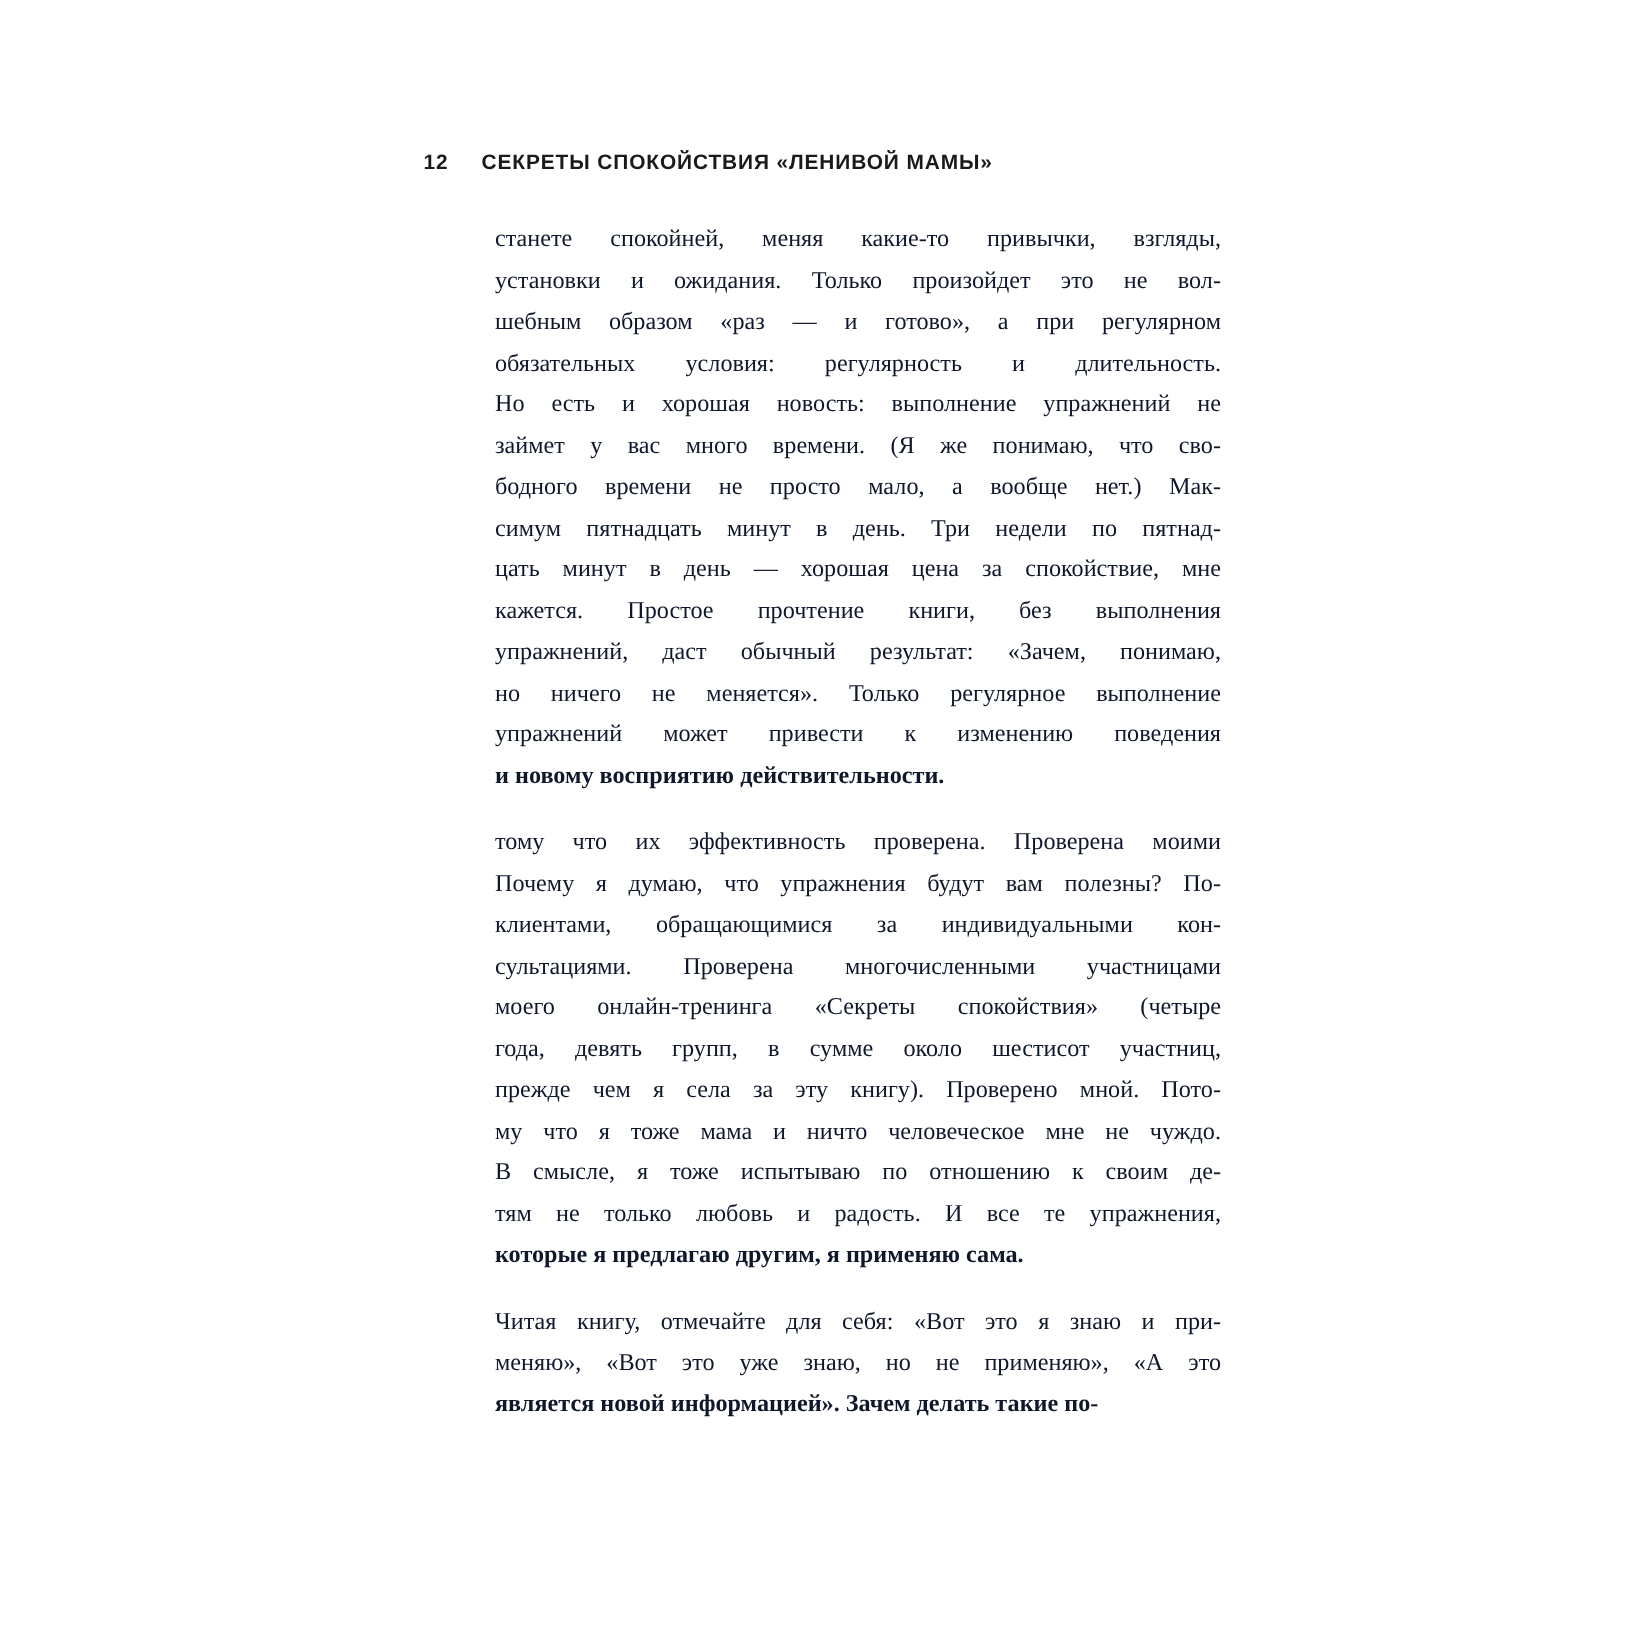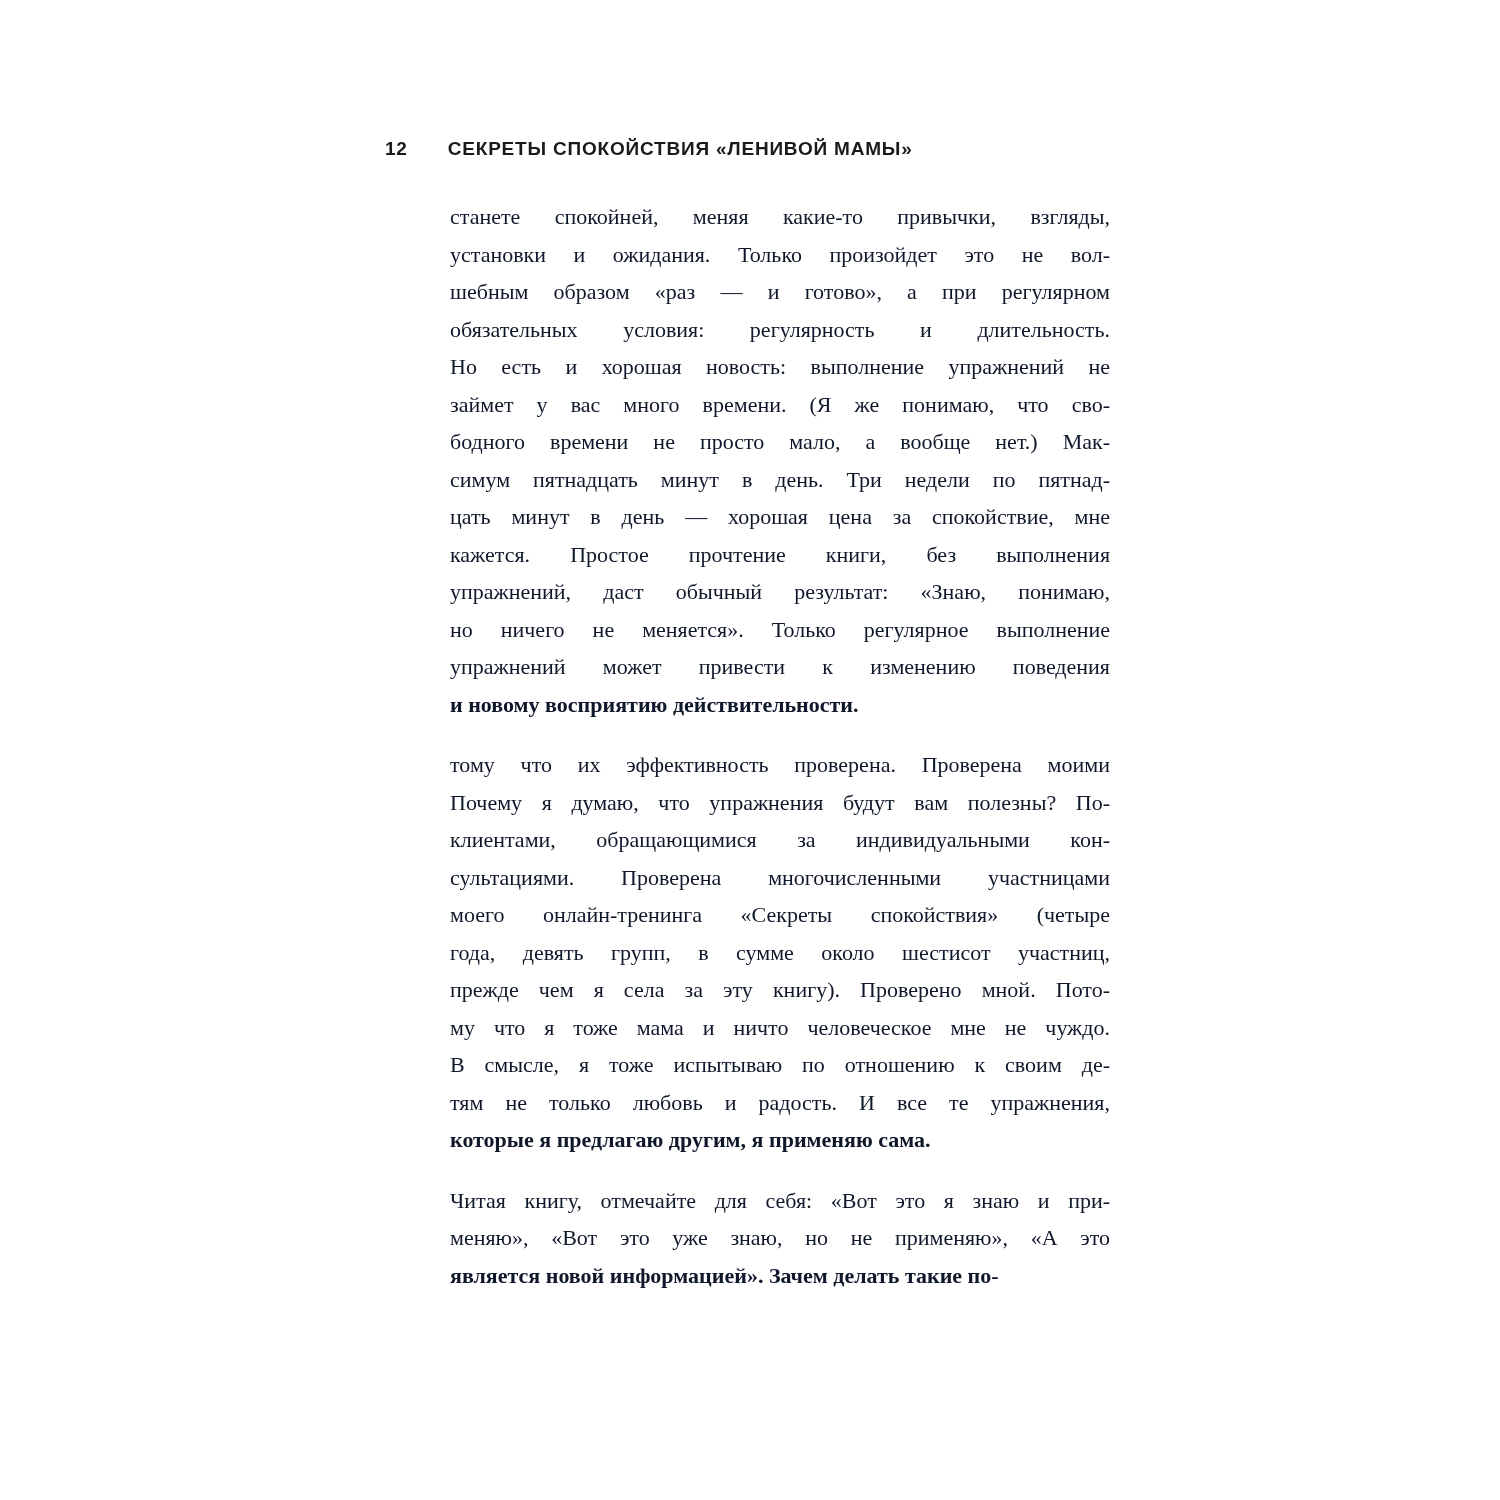--- a/index.html
+++ b/index.html
@@ -27,21 +27,21 @@
     font-weight: 700;
     letter-spacing: 0.8px;
     color: #1a1a1a;
     white-space: nowrap;
   }
   .page-number {
     display: inline-block;
   }
   .running-title {
     display: inline-block;
-    margin-left: 40px;
+    margin-left: 30px;
   }
   .page-body {
     position: absolute;
     top: 198px;
     left: 450px;
     width: 660px;
     font-size: 22px;
     line-height: 37.5px;
     color: #0f172a;
   }
@@ -75,21 +75,21 @@
         <div class="line">станете спокойней, меняя какие-то привычки, взгляды,</div>
         <div class="line">установки и ожидания. Только произойдет это не вол-</div>
         <div class="line">шебным образом «раз — и готово», а при регулярном</div>
         <div class="line">обязательных условия: регулярность и длительность.</div>
         <div class="line">Но есть и хорошая новость: выполнение упражнений не</div>
         <div class="line">займет у вас много времени. (Я же понимаю, что сво-</div>
         <div class="line">бодного времени не просто мало, а вообще нет.) Мак-</div>
         <div class="line">симум пятнадцать минут в день. Три недели по пятнад-</div>
         <div class="line">цать минут в день — хорошая цена за спокойствие, мне</div>
         <div class="line">кажется. Простое прочтение книги, без выполнения</div>
-        <div class="line">упражнений, даст обычный результат: «Знаю, понимаю,</div>
+        <div class="line">упражнений, даст обычный результат: «Зачем, понимаю,</div>
         <div class="line">но ничего не меняется». Только регулярное выполнение</div>
         <div class="line">упражнений может привести к изменению поведения</div>
         <div class="line last">и новому восприятию действительности.</div>
       </div>
       <div class="paragraph">
         <div class="line">тому что их эффективность проверена. Проверена моими</div>
         <div class="line">Почему я думаю, что упражнения будут вам полезны? По-</div>
         <div class="line">клиентами, обращающимися за индивидуальными кон-</div>
         <div class="line">сультациями. Проверена многочисленными участницами</div>
         <div class="line">моего онлайн-тренинга «Секреты спокойствия» (четыре</div>

